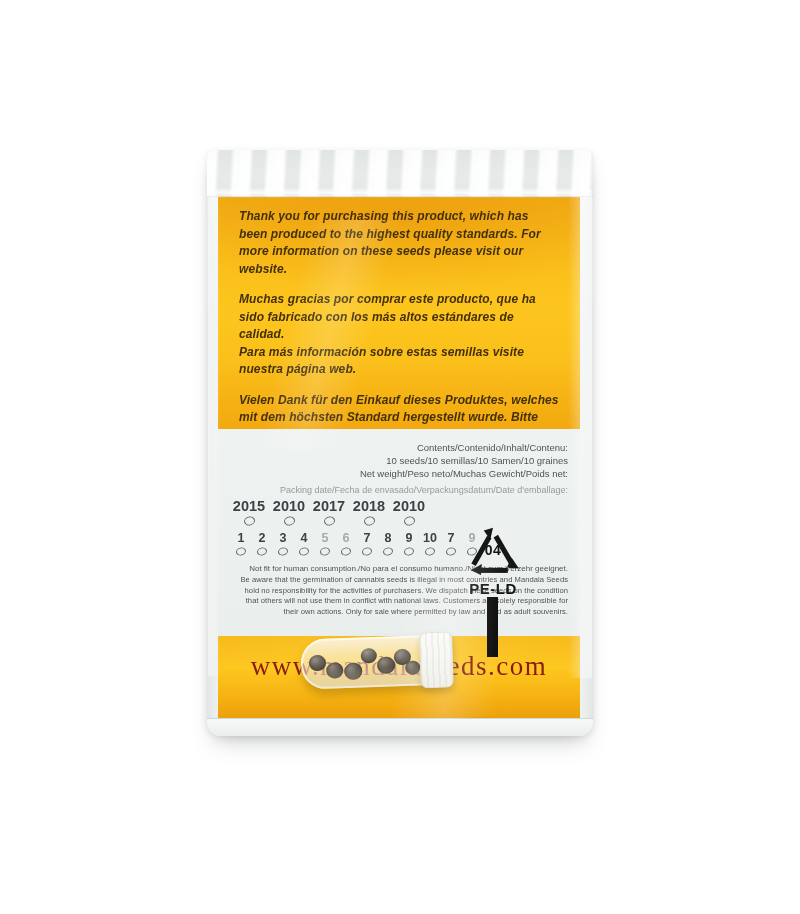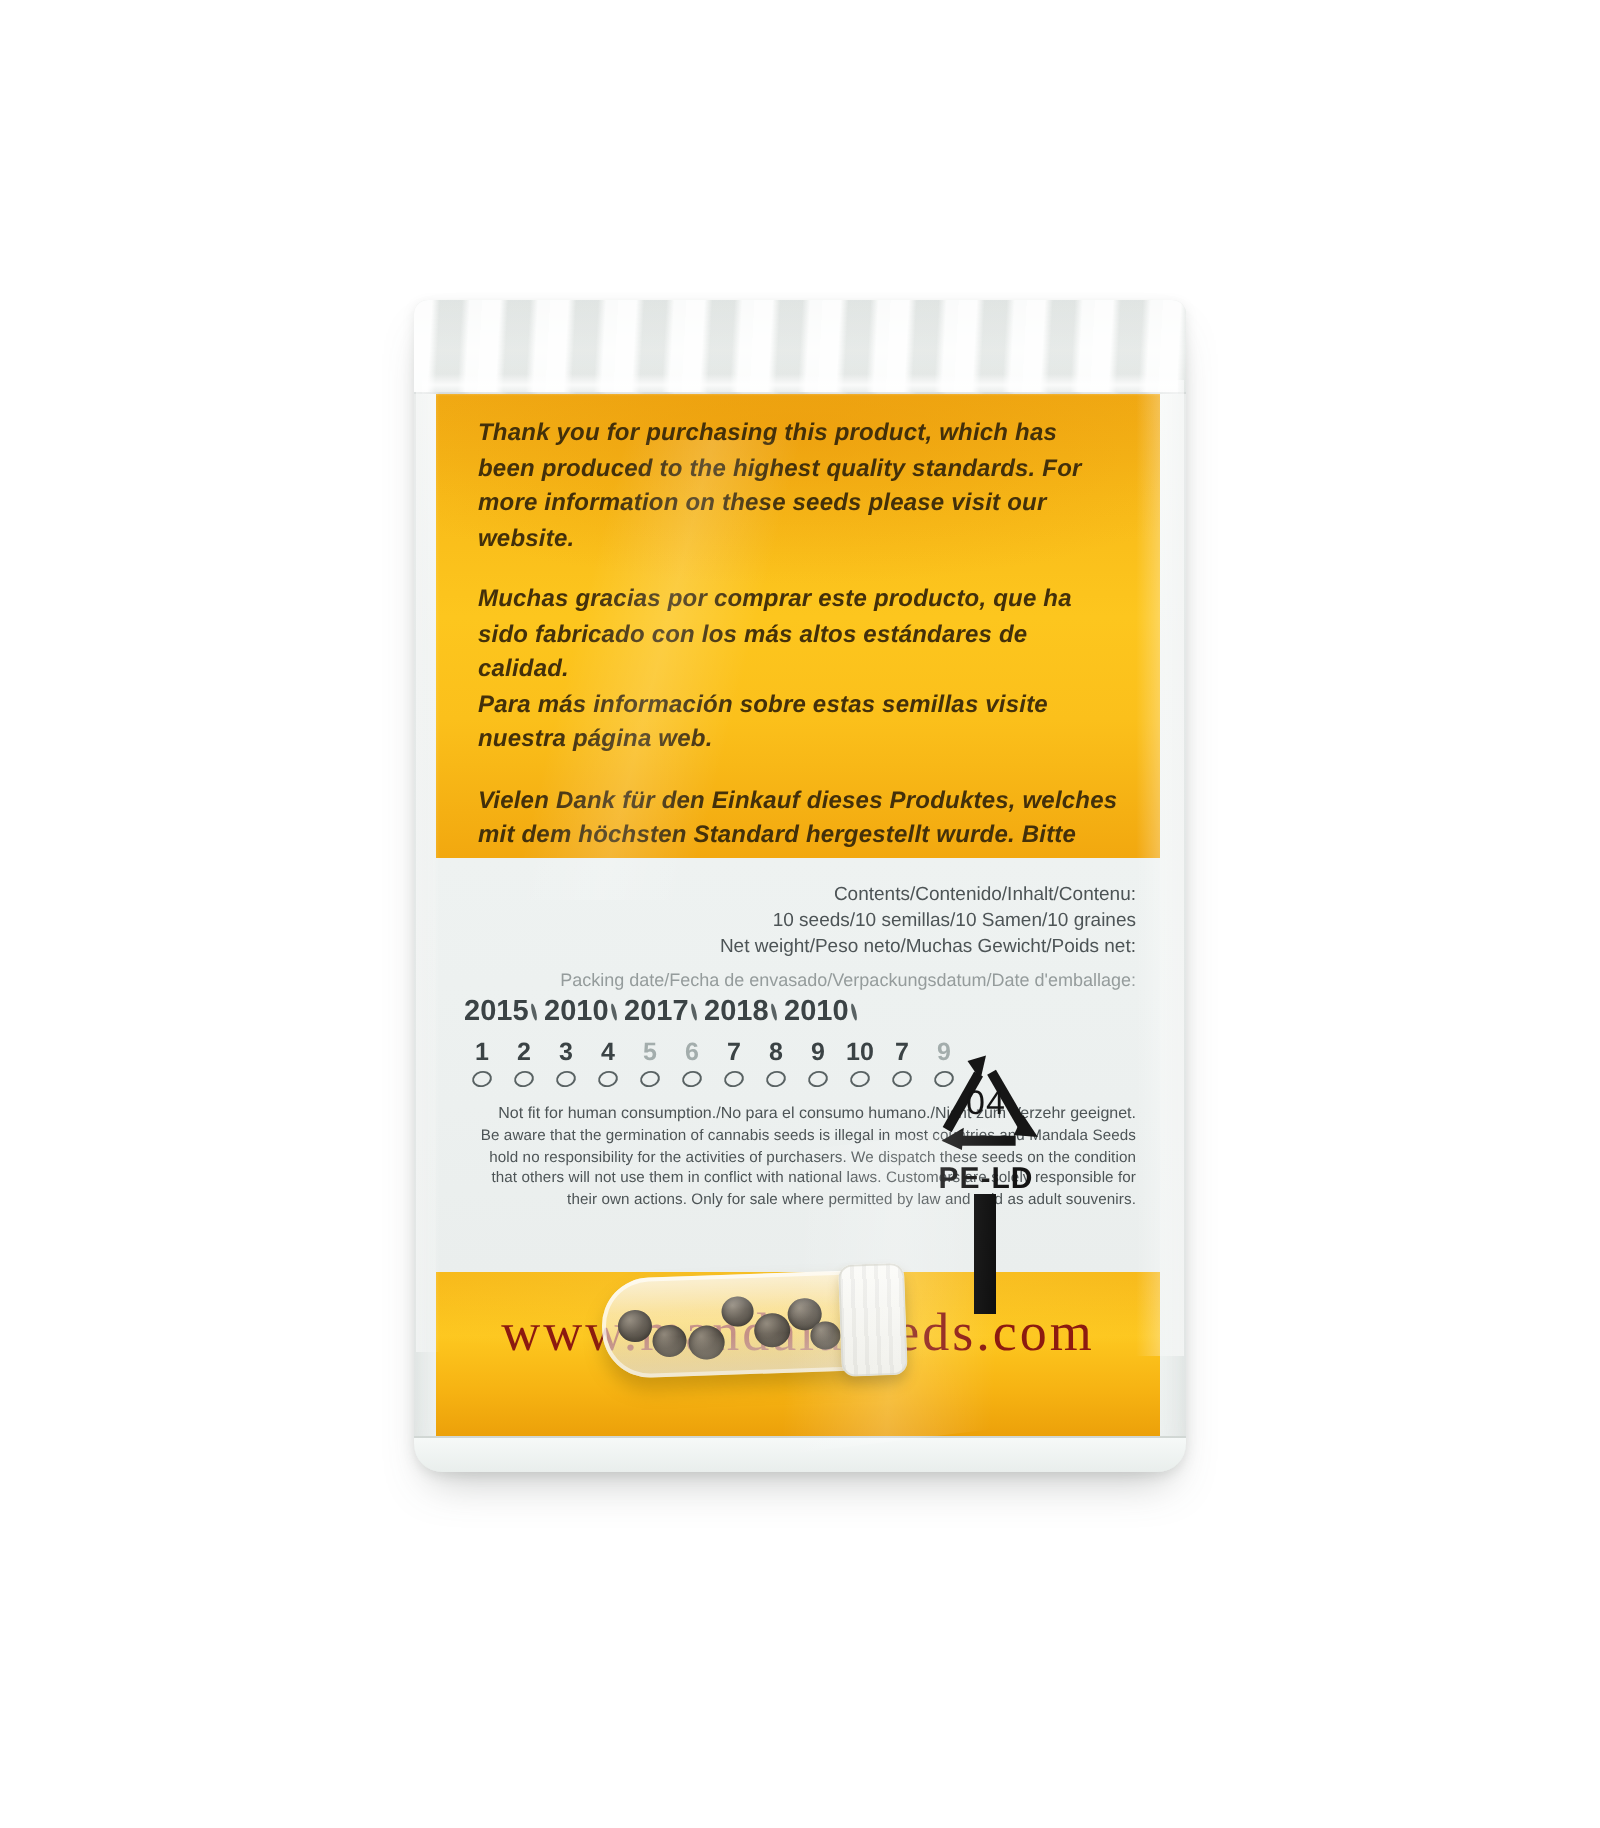--- a/index.html
+++ b/index.html
@@ -31,21 +31,21 @@
        font-weight:600;color:#43300a;letter-spacing:.1px;}
   .label-top .ln{display:block;}
 
   .label-mid{position:relative;height:207px;box-sizing:border-box;padding:12px 12px 0 12px;
        background:linear-gradient(180deg,#eef2f1,#ecf0ef 60%,#eaeeed);
        color:#4d5456;text-align:right;}
   .contents-block div{font-size:9.5px;line-height:13px;}
   .packing-heading{margin-top:4px;font-size:9px;line-height:12px;color:#959c9c;}
 
   .years-row{display:flex;gap:6px;margin:2px 0 0 2px;}
-  .yitem{width:34px;display:flex;flex-direction:row;align-items:center;gap:2px;}
+  .yitem{width:34px;display:flex;flex-direction:column;align-items:center;gap:2px;}
   .ylabel{font-size:14.5px;font-weight:bold;color:#3b4345;font-style:normal;}
   .months-row{display:flex;gap:7px;margin:5px 0 0 4px;}
   .mitem{width:14px;display:flex;flex-direction:column;align-items:center;gap:2px;}
   .mlabel{font-size:12.5px;font-weight:bold;color:#3b4345;font-style:normal;}
   .mitem.faded .mlabel{color:#a3adac;}
   .circ{display:block;width:8px;height:7px;border:1.4px solid #596263;border-radius:50%;
         transform:rotate(-14deg) scaleY(.88);background:transparent;}
   .yitem .circ{width:9px;height:8px;}
 
   .disclaimer-line1{margin:7px 0 0 0;font-size:8px;line-height:11px;}
@@ -55,21 +55,21 @@
        background:
          radial-gradient(130% 90% at 50% 0%,rgba(255,222,80,.35) 0%,rgba(255,222,80,0) 60%),
          linear-gradient(180deg,#f6b413 0%,#fdc71f 38%,#f6b212 72%,#eb9f09 100%);
        text-align:center;}
   .website{display:inline-block;margin-top:15px;font-family:"Liberation Serif",serif;
        font-size:27px;letter-spacing:1.5px;color:#8c1a10;font-weight:500;}
 
   
   .recycle-mark{position:absolute;left:243px;top:328px;width:64px;z-index:3;text-align:center;}
   .recycle-code{position:absolute;left:0;top:17px;width:64px;text-align:center;
-       font-size:17px;font-weight:normal;color:#141414;letter-spacing:.5px;}
+       font-size:14px;font-weight:bold;color:#141414;letter-spacing:.5px;}
   .recycle-material{margin-top:1px;font-size:15px;font-weight:bold;color:#141414;letter-spacing:.5px;}
   .eye-mark{position:absolute;left:269px;top:400px;width:11px;height:60px;background:#0e0e0e;z-index:3;}
 
   
   .seed-tube{position:absolute;left:83px;top:440px;width:150px;height:50px;z-index:4;
        transform:rotate(-2deg);border-radius:24px 10px 10px 24px;
        background:linear-gradient(180deg,rgba(244,234,210,.72),rgba(250,248,240,.5) 45%,rgba(214,208,192,.62));
        box-shadow:0 6px 9px rgba(125,92,5,.35),inset 0 0 0 2px rgba(255,255,255,.65);}
   .tube-seeds{position:absolute;inset:0;overflow:hidden;border-radius:24px 10px 10px 24px;}
   .seed{position:absolute;border-radius:50%;

